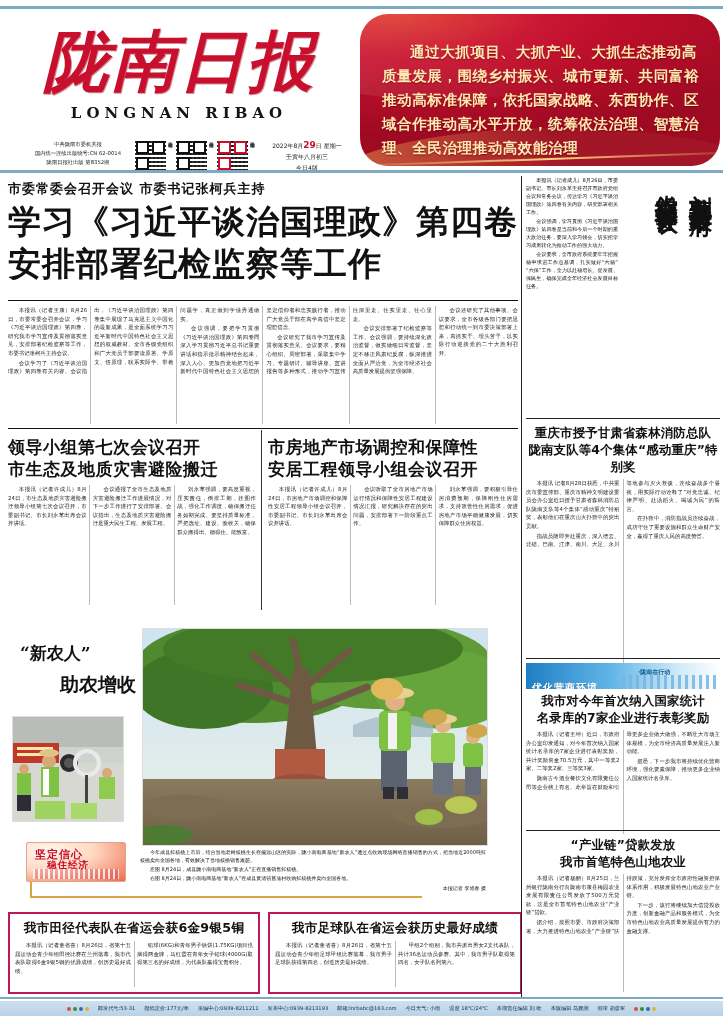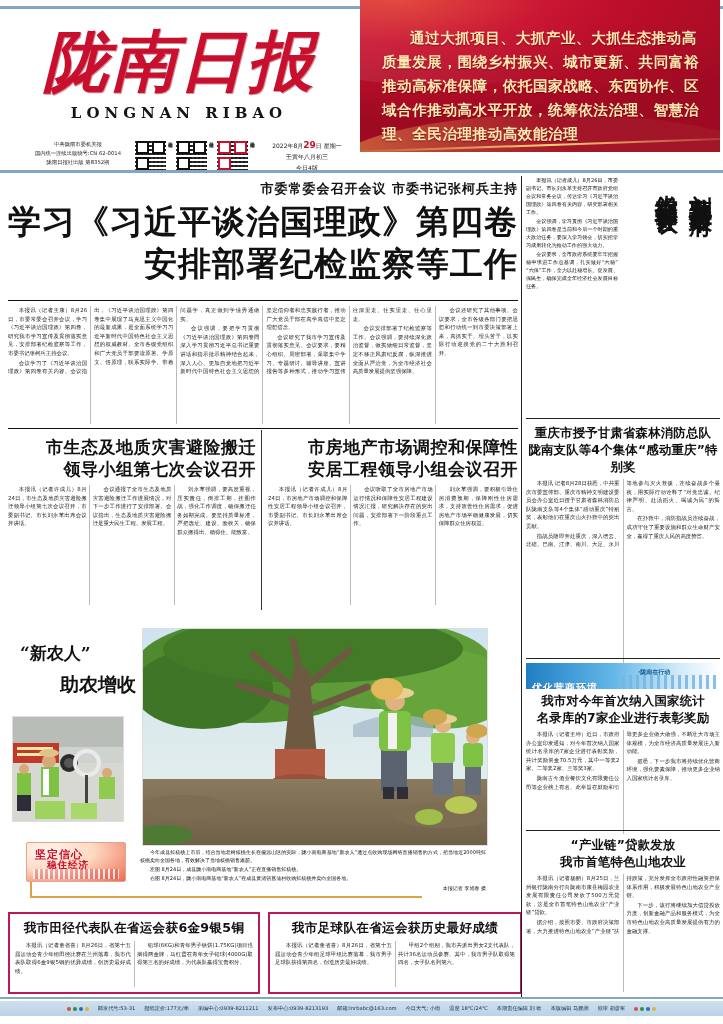--- a/index.html
+++ b/index.html
@@ -44,24 +44,25 @@
   .qr .eye.tr{right:1px;top:1px;}
   .qr .eye.bl{left:1px;bottom:1px;}
   .qr.blue{filter:hue-rotate(190deg) saturate(3);}
   .qr.red .eye{border-color:#c8102e;}
   .qr-label{writing-mode:vertical-rl;font-size:4.4px;line-height:5px;color:#333;margin-left:1px;height:31px;letter-spacing:0px;}
   .mh-date{position:absolute;left:258px;top:128px;width:98px;font-size:6px;line-height:11px;text-align:center;color:#111;}
   .mh-date .d-big{color:#c8102e;font-size:9px;font-weight:700;}
 
   
   .banner{
-    position:absolute;left:360px;top:0;width:360px;height:152px;
+    position:absolute;left:360px;top:14px;width:360px;height:152px;
     background:
       radial-gradient(120% 80% at 10% 0%, #e03a2e 0%, #c8102e 35%, #9e0a22 100%);
     overflow:hidden;
+    border-radius:28px;
   }
   .banner .swoosh{
     position:absolute;left:-20%;top:-40%;width:150%;height:90%;
     border-radius:50%;
     background:linear-gradient(120deg,rgba(255,255,255,.13),rgba(255,255,255,0) 60%);
     transform:rotate(-8deg);
   }
   .banner .swoosh2{
     position:absolute;left:-10%;bottom:-55%;width:130%;height:80%;
     border-radius:50%;
@@ -74,22 +75,22 @@
   }
   .banner-text{
     position:absolute;left:22px;top:26px;width:318px;
     font-family:"DejaVu Serif","Liberation Serif",serif;
     font-size:14.6px;line-height:24px;font-weight:700;
     color:#ffe9b0;text-indent:28px;letter-spacing:.5px;
     text-shadow:0 1px 1px rgba(90,0,10,.6);
   }
 
   
-  .kicker{font-family:"DejaVu Serif","Liberation Serif",serif;font-weight:700;text-align:right;}
-  .hl{font-weight:700;text-align:right;line-height:1.18;letter-spacing:1px;}
+  .kicker{font-family:"DejaVu Serif","Liberation Serif",serif;font-weight:700;text-align:left;}
+  .hl{font-weight:700;text-align:left;line-height:1.18;letter-spacing:1px;}
   .body-col{font-size:5.4px;line-height:8.6px;text-align:justify;color:#1a1a1a;}
   .body-col p{margin:0 0 1px 0;text-indent:2em;}
 
   
   .lead{position:absolute;left:8px;top:178px;width:510px;}
   .lead-kicker{font-size:13px;line-height:22px;letter-spacing:1px;}
   .lead-hl{font-size:33px;line-height:40px;margin-top:2px;}
   .lead-rule{position:absolute;left:8px;top:300px;width:510px;height:1px;background:#111;}
   .lead-cols{position:absolute;left:8px;top:306px;width:510px;height:118px;
     column-count:6;column-gap:7px;column-rule:1px solid #bbb;}
@@ -241,22 +242,22 @@
     <p>会议强调，要把学习贯彻《习近平谈治国理政》第四卷同深入学习贯彻习近平总书记重要讲话和指示批示精神结合起来，深入人心、更加自觉地把习近平新时代中国特色社会主义思想的坚定信仰者和忠实践行者，推动广大党员干部在真学真信中坚定理想信念。</p>
     <p>会议研究了我市学习宣传及贯彻落实意见。会议要求，要精心组织、周密部署，采取集中学习、专题研讨、辅导讲座、宣讲报告等多种形式，推动学习宣传往深里走、往实里走、往心里走。</p>
     <p>会议安排部署了纪检监察等工作。会议强调，要持续深化政治监督，做实做细日常监督，坚定不移正风肃纪反腐，纵深推进全面从严治党，为全市经济社会高质量发展提供坚强保障。</p>
     <p>会议还研究了其他事项。会议要求，全市各级各部门要把思想和行动统一到市委决策部署上来，真抓实干、埋头苦干，以实际行动迎接党的二十大胜利召开。</p>
   </div>
 
   <div class="mid-rule-top"></div>
   <div class="mid-divider"></div>
 
   <div class="mid-left">
+    <div class="hl mid-hl">领导小组第七次会议召开</div>
     <div class="hl mid-hl">市生态及地质灾害避险搬迁</div>
-    <div class="hl mid-hl">领导小组第七次会议召开</div>
     <div class="mid-cols body-col">
       <p>本报讯（记者许成儿）8月24日，市生态及地质灾害避险搬迁领导小组第七次会议召开，市委副书记、市长刘永革出席会议并讲话。</p>
       <p>会议通报了全市生态及地质灾害避险搬迁工作进展情况，对下一步工作进行了安排部署。会议指出，生态及地质灾害避险搬迁是重大民生工程、发展工程。</p>
       <p>刘永革强调，要高度重视，压实责任，倒排工期，挂图作战，强化工作调度，确保搬迁任务如期完成。要坚持质量标准，严把选址、建设、验收关，确保群众搬得出、稳得住、能致富。</p>
     </div>
   </div>
 
   <div class="mid-right">
     <div class="hl mid-hl">市房地产市场调控和保障性</div>
     <div class="hl mid-hl">安居工程领导小组会议召开</div>

